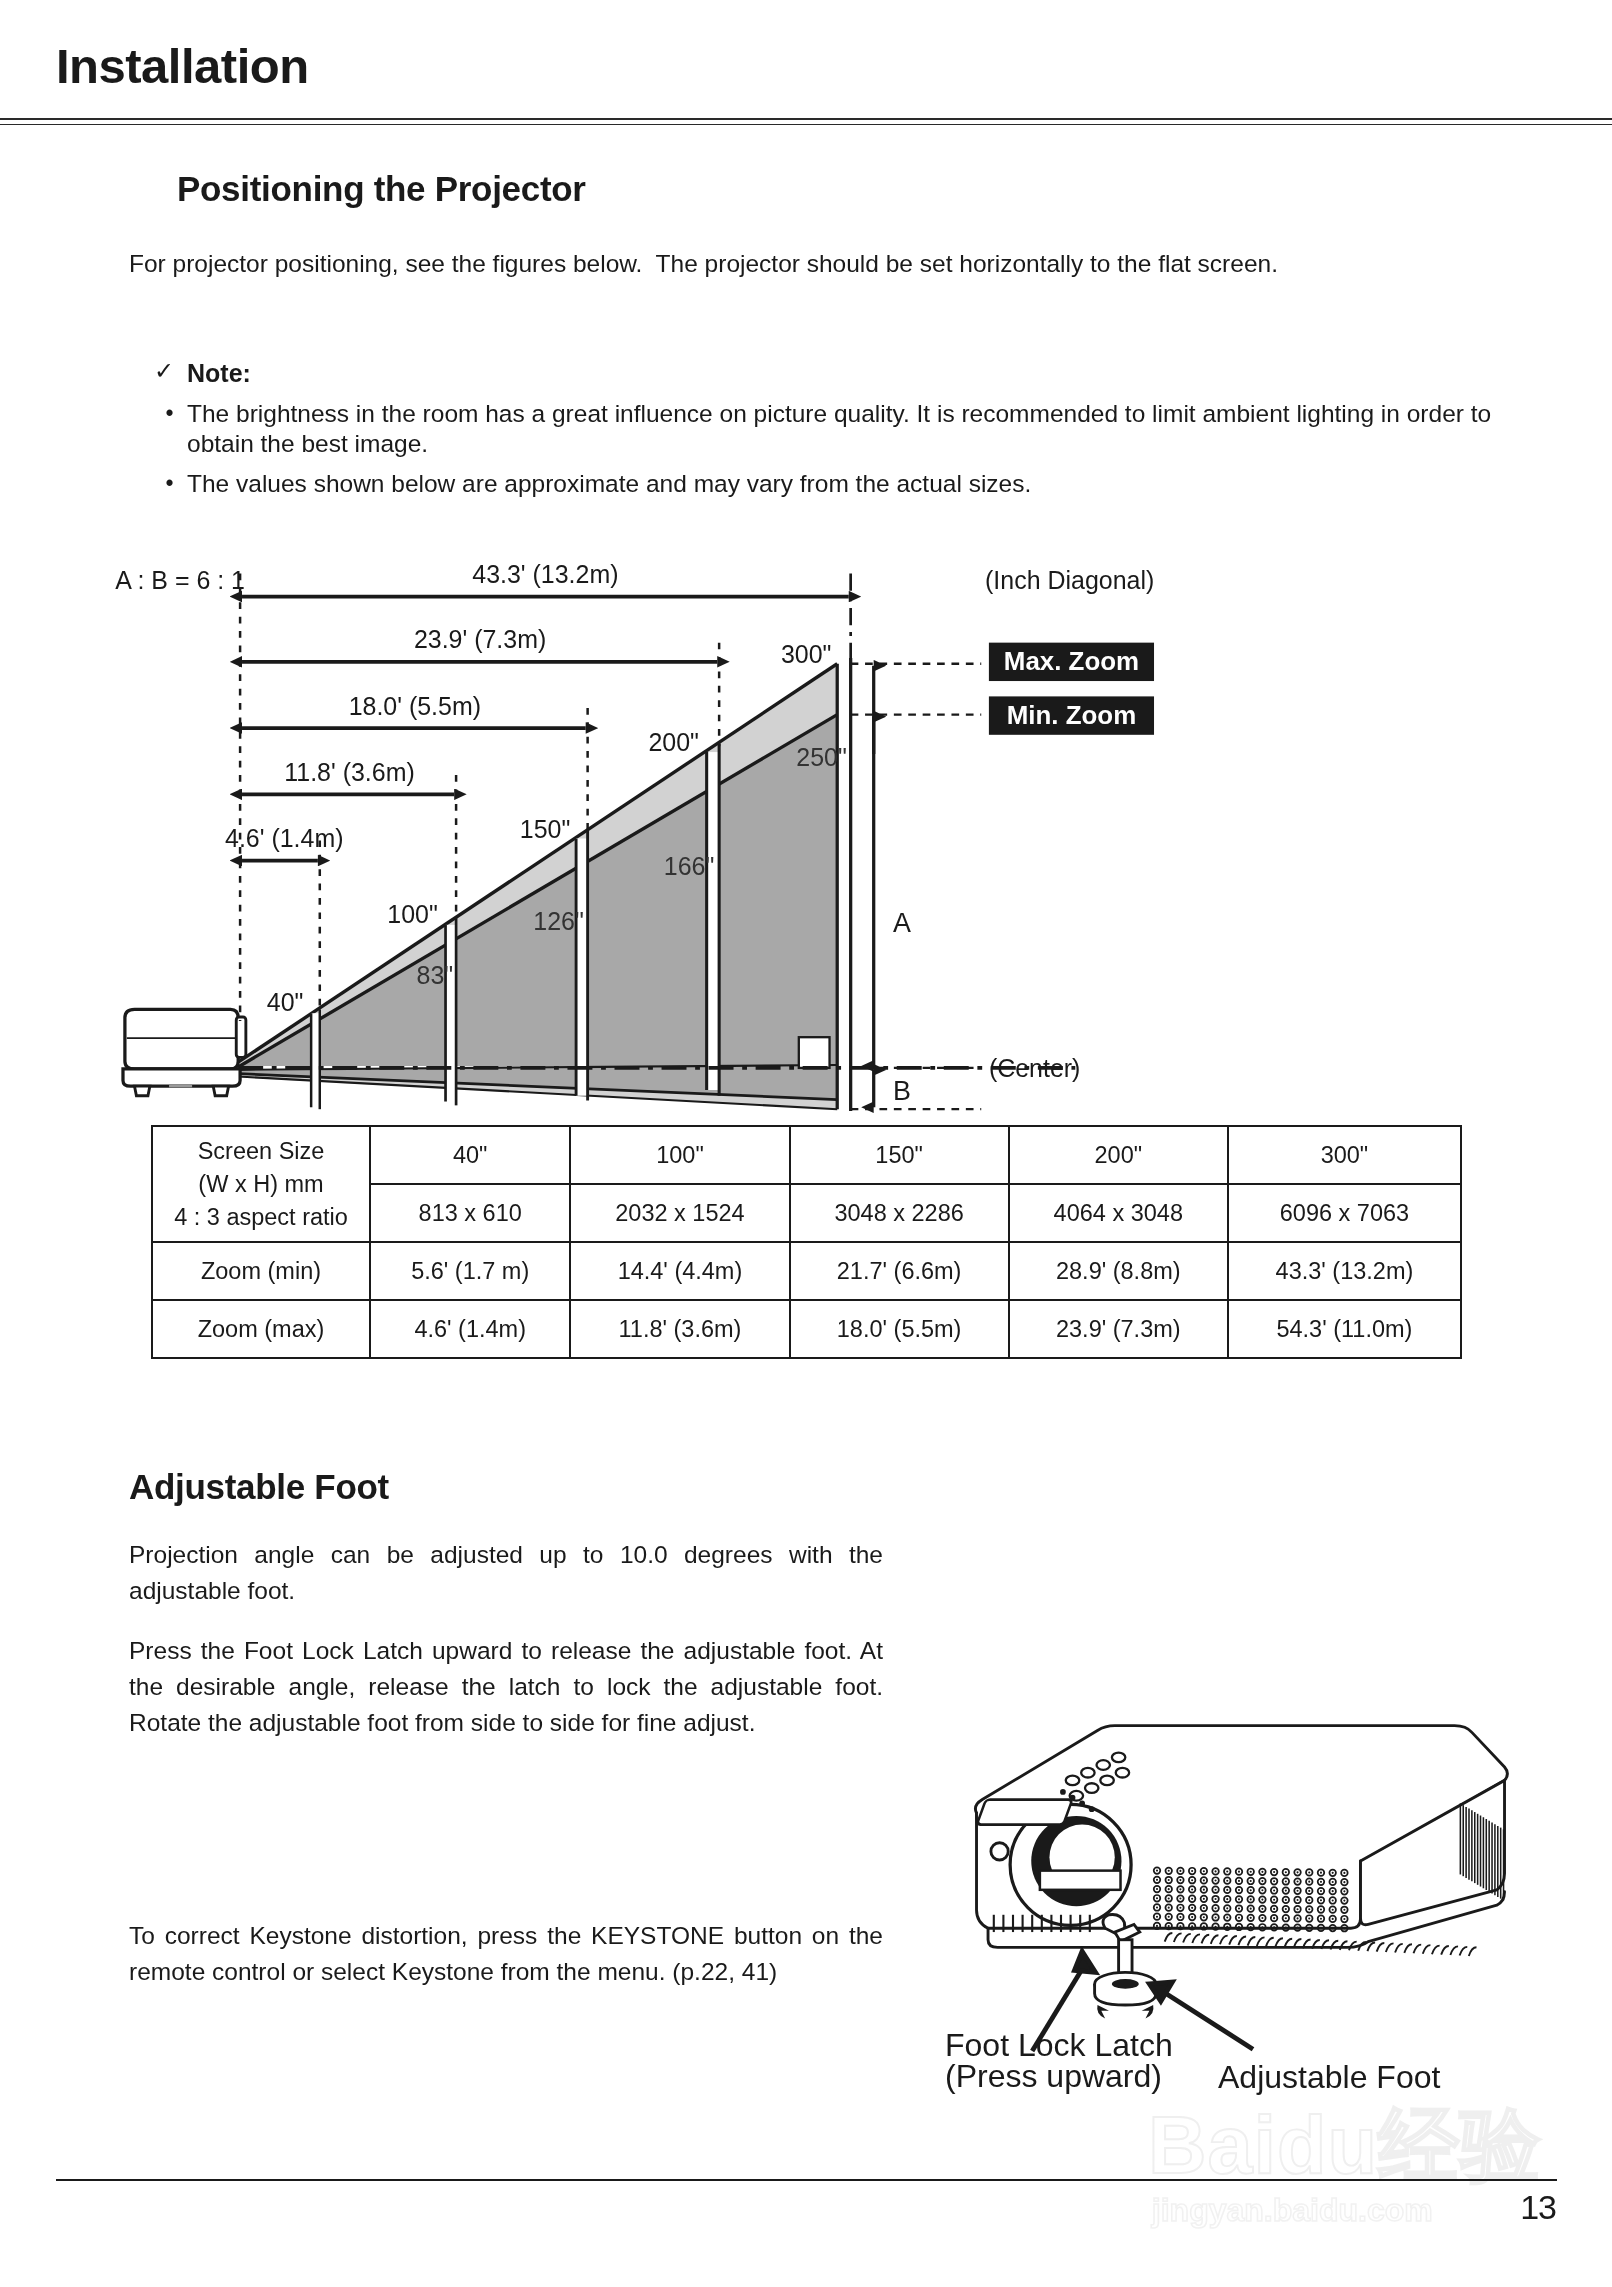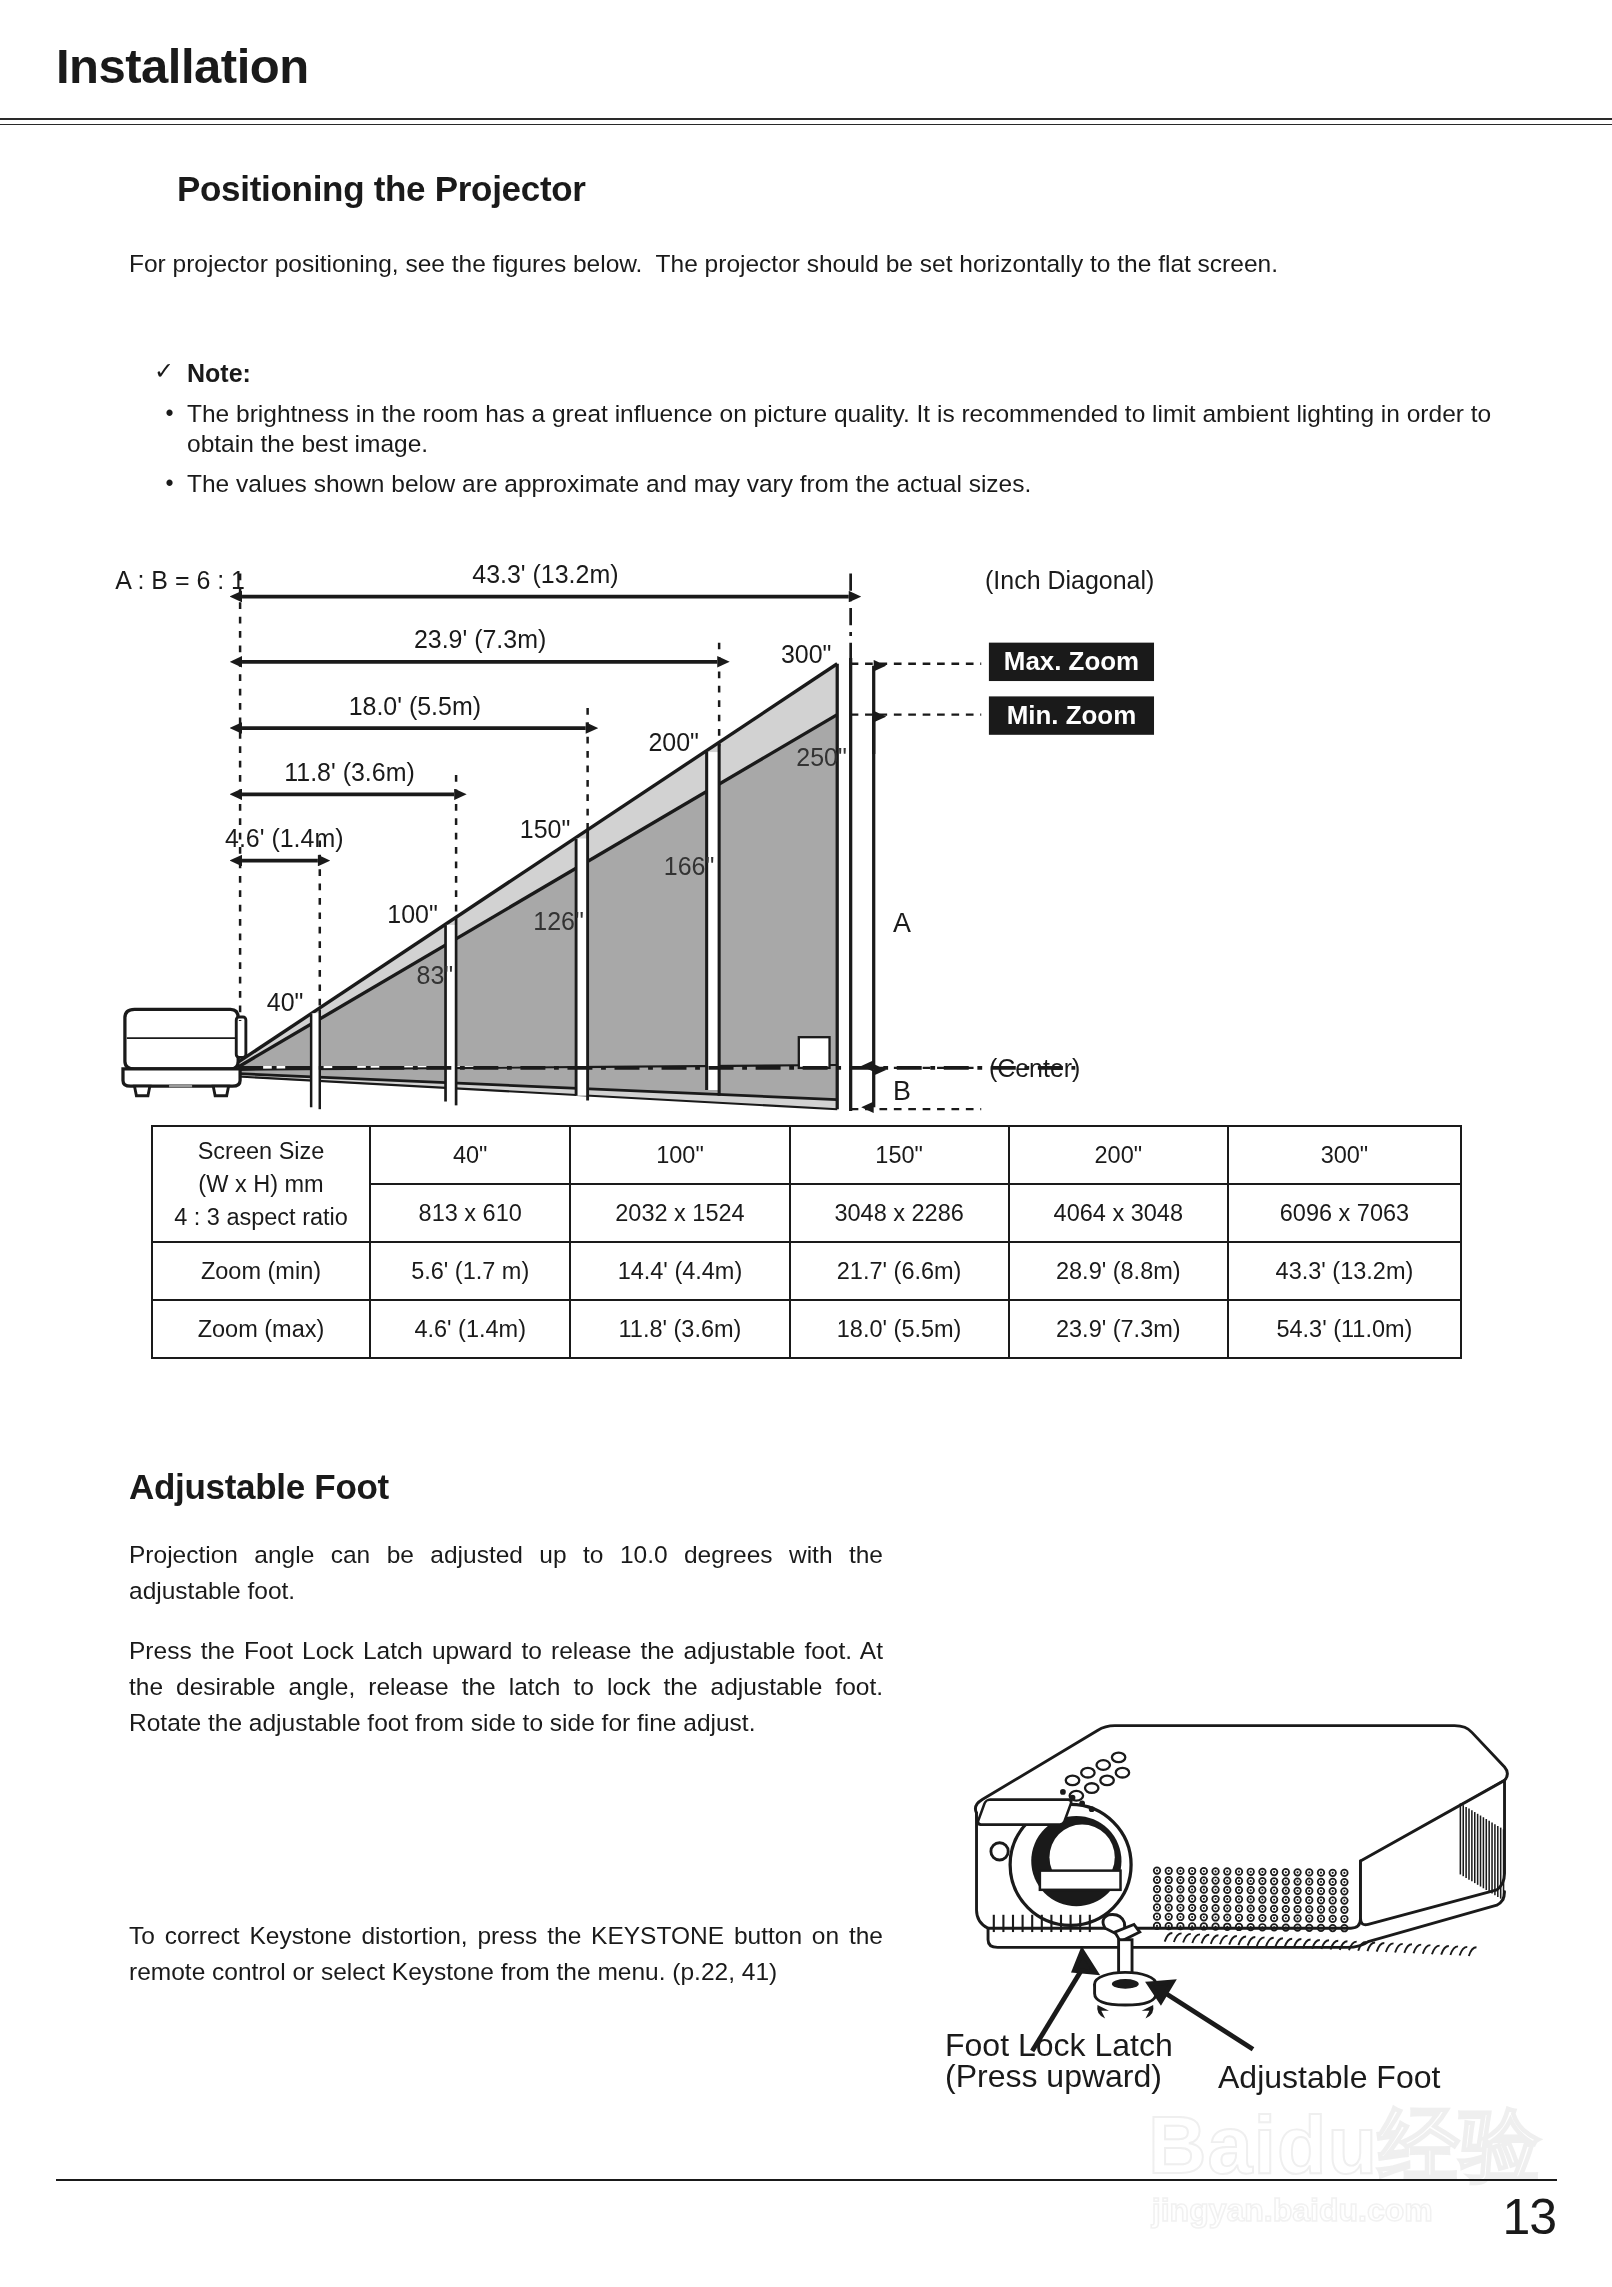--- a/index.html
+++ b/index.html
@@ -198,21 +198,21 @@
     left: 56px;
     top: 2179px;
     width: 1501px;
     height: 0;
     border-top: 2.9px solid #1a1a1a;
   }
   #page-number {
     position: absolute;
     right: 56px;
     top: 2188px;
-    font-size: 50px;
+    font-size: 34px;
     letter-spacing: -1px;
   }
 </style>
 </head>
 <body>
 
 <div id="page-header-title">Installation</div>
 <div id="header-rule"></div>
 
 <div class="section-heading" id="heading-positioning">Positioning the Projector</div>

